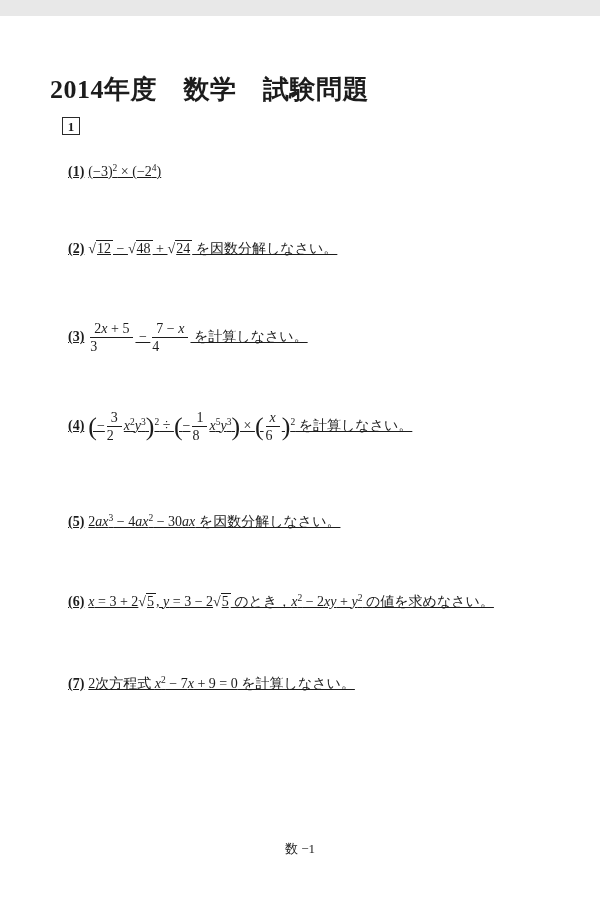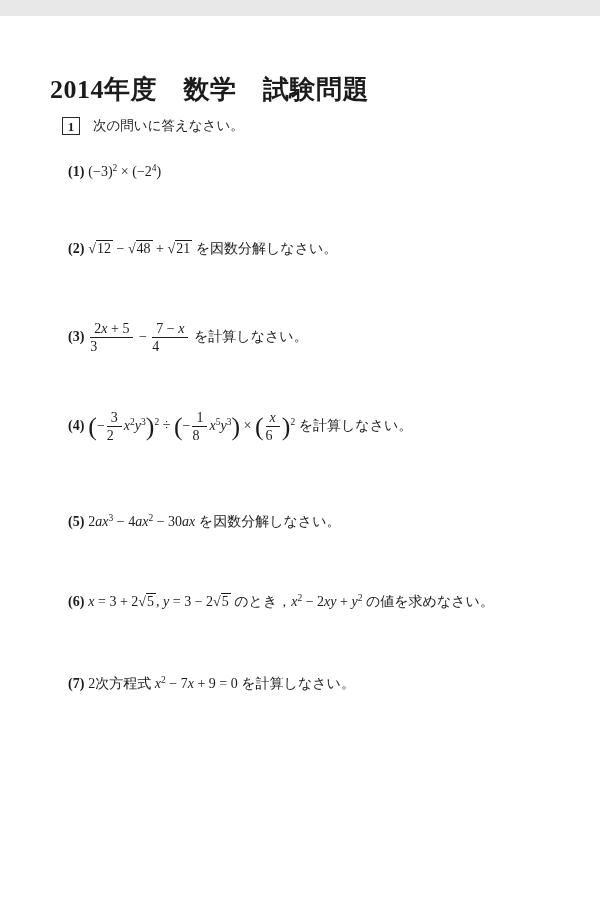--- a/index.html
+++ b/index.html
@@ -6,21 +6,21 @@
   html,body { background:#e8e8e8; }
   body { font-family:"Liberation Serif","DejaVu Serif",serif; color:#1c1c1c; }
   .page { position:relative; width:600px; height:900px; background:#ffffff; margin:16px auto; overflow:hidden; }
 
   .title { position:absolute; left:50px; top:56px; font-size:26px; font-weight:bold; letter-spacing:0.5px; white-space:nowrap; }
   .duration { position:absolute; left:418px; top:56px; font-size:26px; font-weight:bold; white-space:nowrap; }
 
   .section-line { position:absolute; left:62px; top:101px; display:flex; align-items:center; gap:13px; font-size:13.5px; }
   .qbox { display:inline-flex; align-items:center; justify-content:center; width:18px; height:18px; border:1.5px solid #2a2a2a; font-weight:bold; font-size:13px; line-height:1; }
 
-  .problem { position:absolute; left:68px; font-size:14px; white-space:nowrap; }
+  .problem { position:absolute; left:68px; font-size:14px; white-space:nowrap;text-decoration:underline; }
   .plabel { font-weight:bold; margin-right:4px; }
   .pmath i { font-style:italic; }
   sup { font-size:0.68em; vertical-align:0.55em; line-height:0; }
 
   .frac { display:inline-block; text-align:left; vertical-align:middle; line-height:1.1; margin:0 2px; }
   .frac .num { display:block; padding:0 4px 1px; border-bottom:1px solid currentColor; }
   .frac .den { display:block; padding-top:1px; }
 
   .sqrt { white-space:nowrap; }
   .rsign { display:inline-block; }
@@ -32,27 +32,27 @@
 </style>
 </head>
 <body>
 
 <div class="page">
 
   <h1 class="title">2014年度　数学　試験問題</h1>
 
   <div class="section-line">
     <span class="qbox">1</span>
-    <span class="instruction">次の問いに答えなさい。</span>
   </div>
 
   <div id="problems">
       <div class="problem" style="top: 148px;"><span class="plabel">(1)</span><span class="pmath">(−3)<sup>2</sup> × (−2<sup>4</sup>)</span></div>
-      <div class="problem" style="top: 224px;"><span class="plabel">(2)</span><span class="pmath"><span class="sqrt"><span class="rsign">√</span><span class="rbar">12</span></span> − <span class="sqrt"><span class="rsign">√</span><span class="rbar">48</span></span> + <span class="sqrt"><span class="rsign">√</span><span class="rbar">21</span></span><span class="jp"> を因数分解しなさい。</span></span></div>
+      <div class="problem" style="top: 224px;"><span class="plabel">(2)</span><span class="pmath"><span class="sqrt"><span class="rsign">√</span><span class="rbar">12</span></span> − <span class="sqrt"><span class="rsign">√</span><span class="rbar">48</span></span> + <span class="sqrt"><span class="rsign">√</span><span class="rbar">24</span></span><span class="jp"> を因数分解しなさい。</span></span></div>
       <div class="problem" style="top: 305px;"><span class="plabel">(3)</span><span class="pmath"><span class="frac"><span class="num">2<i>x</i> + 5</span><span class="den">3</span></span> − <span class="frac"><span class="num">7 − <i>x</i></span><span class="den">4</span></span><span class="jp"> を計算しなさい。</span></span></div>
       <div class="problem" style="top: 394px;"><span class="plabel">(4)</span><span class="pmath"><span class="bigp">(</span>−<span class="frac"><span class="num">3</span><span class="den">2</span></span><i>x</i><sup>2</sup><i>y</i><sup>3</sup><span class="bigp">)</span><sup>2</sup> ÷ <span class="bigp">(</span>−<span class="frac"><span class="num">1</span><span class="den">8</span></span><i>x</i><sup>5</sup><i>y</i><sup>3</sup><span class="bigp">)</span> × <span class="bigp">(</span><span class="frac"><span class="num"><i>x</i></span><span class="den">6</span></span><span class="bigp">)</span><sup>2</sup><span class="jp"> を計算しなさい。</span></span></div>
       <div class="problem" style="top: 497px;"><span class="plabel">(5)</span><span class="pmath">2<i>ax</i><sup>3</sup> − 4<i>ax</i><sup>2</sup> − 30<i>ax</i><span class="jp"> を因数分解しなさい。</span></span></div>
       <div class="problem" style="top: 577px;"><span class="plabel">(6)</span><span class="pmath"><i>x</i> = 3 + 2<span class="sqrt"><span class="rsign">√</span><span class="rbar">5</span></span>,  <i>y</i> = 3 − 2<span class="sqrt"><span class="rsign">√</span><span class="rbar">5</span></span><span class="jp"> のとき，</span><i>x</i><sup>2</sup> − 2<i>xy</i> + <i>y</i><sup>2</sup><span class="jp"> の値を求めなさい。</span></span></div>
       <div class="problem" style="top: 659px;"><span class="plabel">(7)</span><span class="pmath"><span class="jp">2次方程式 </span><i>x</i><sup>2</sup> − 7<i>x</i> + 9 = 0<span class="jp"> を計算しなさい。</span></span></div>
     </div>
 
+  <div class="footer">数 −1</div>
 
 </div>
 
 </body></html>

